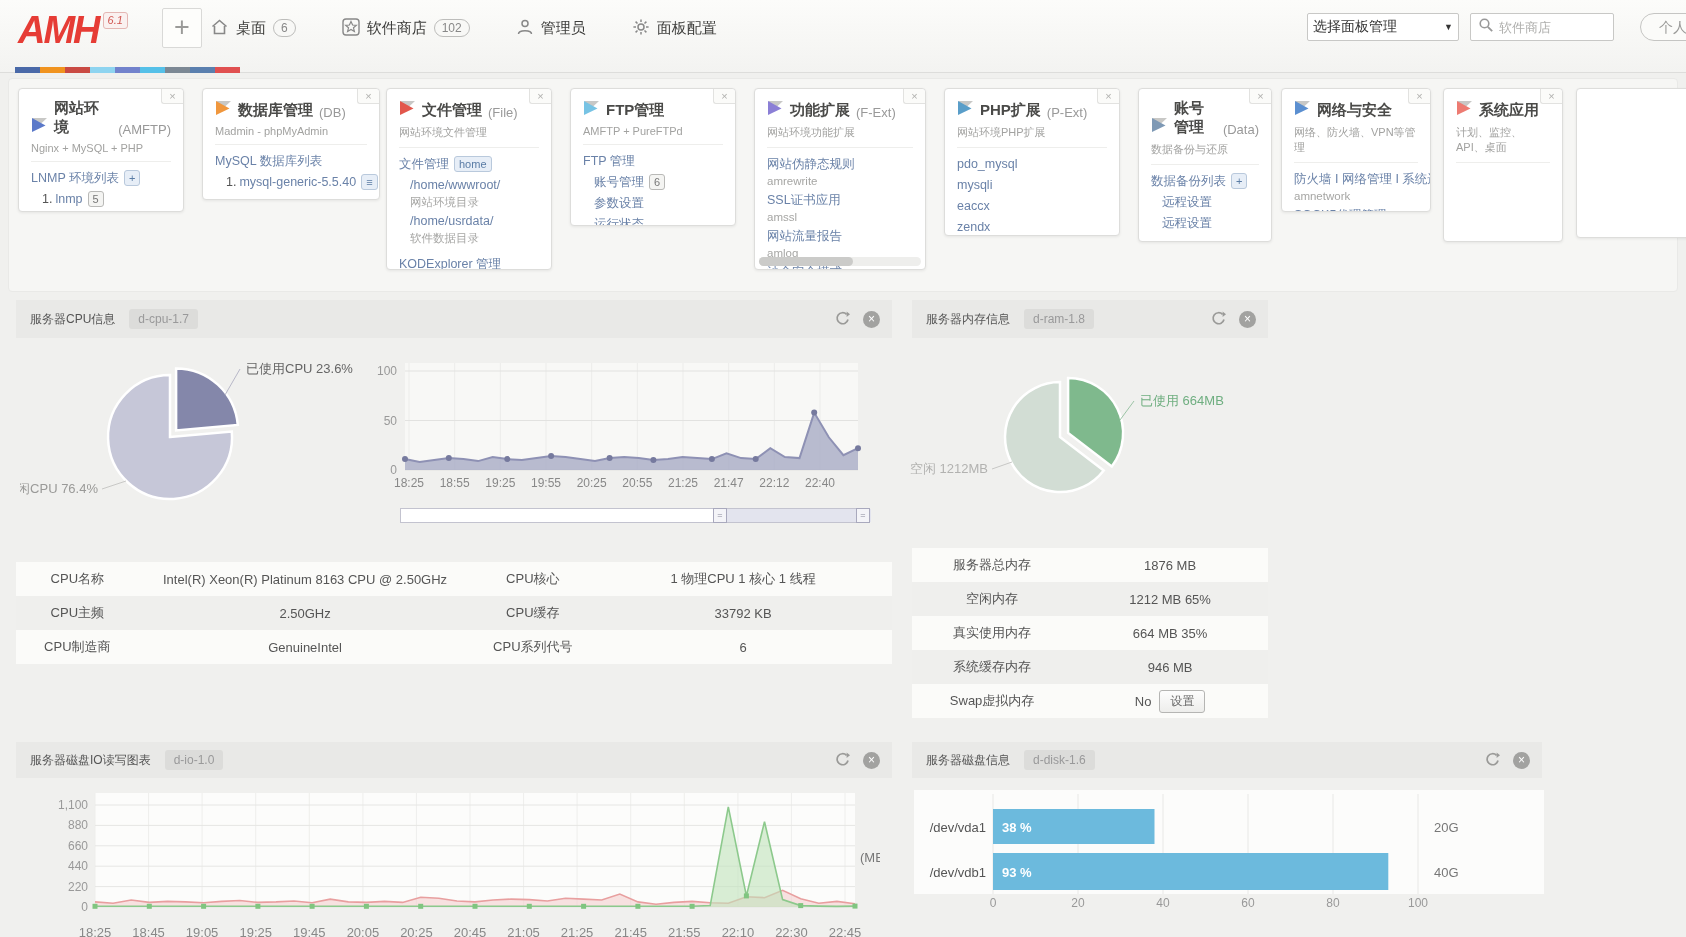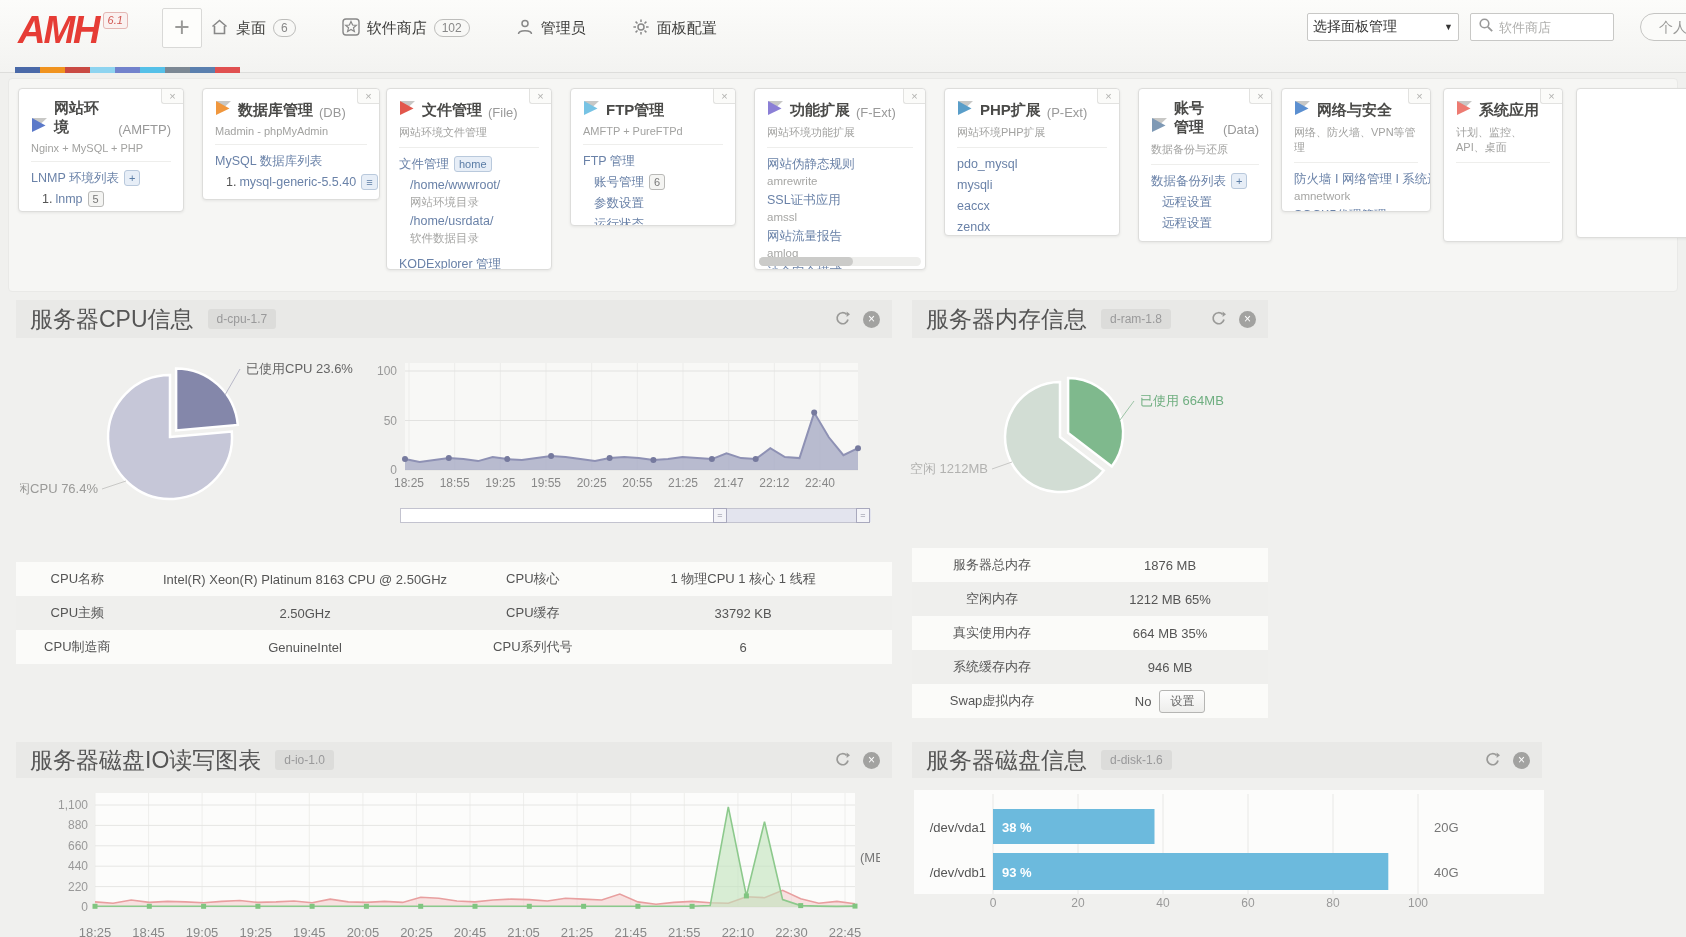--- a/index.html
+++ b/index.html
@@ -52,21 +52,21 @@
   .w-badge{display:inline-block;border:1px solid #b9b9b7;background:#f4f4f2;color:#777;border-radius:3px;
     padding:0 4px;font-size:11px;line-height:14px;margin-left:5px;cursor:pointer}
   .w-badge.blue{background:#e7eef7;border-color:#b9c9dc;color:#5a7ca5}
   .w-subtext{font-size:11.5px;color:#a6a6a4;margin-top:1px;line-height:14px;white-space:nowrap}
   .w-scroll{position:absolute;left:4px;right:4px;bottom:3px;height:9px;background:#eeeeec;border-radius:5px}
   .w-scroll i{position:absolute;left:0;top:0;height:9px;width:58%;background:#cbcbc9;border-radius:5px}
   .partial-card{position:absolute;left:1576px;top:88px;width:130px;height:150px;background:#fff;
     border:1px solid #ddddDB;border-radius:4px;box-shadow:0 1px 3px rgba(0,0,0,.07)}
   
   .phead{position:absolute;background:#e9e9e7;display:flex;align-items:center;padding:0 14px}
-  .ptitle{font-size:23px;color:#555}
+  .ptitle{font-size:12px;color:#555}
   .pbadge{margin-left:14px;background:#dcdcda;color:#99999a;font-size:12px;padding:3px 9px;border-radius:3px}
   .picons{position:absolute;right:12px;top:0;bottom:0;display:flex;gap:12px;align-items:center}
   .p-refresh{width:17px;height:17px;cursor:pointer}
   .p-close{width:17px;height:17px;border-radius:50%;background:#a2a2a0;color:#fff;font-size:12px;
     line-height:16px;text-align:center;cursor:pointer}
   .chart{position:absolute}
   
   .slider{position:absolute;left:400px;top:508px;width:470px;height:15px;border:1px solid #c3c3cf;background:#fff}
   .slider-range{position:absolute;left:318px;top:0;width:152px;height:13px;background:#e3e4ee}
   .slider-handle{position:absolute;top:-1px;width:14px;height:15px;background:#f4f4f8;border:1px solid #a9a9bd;

